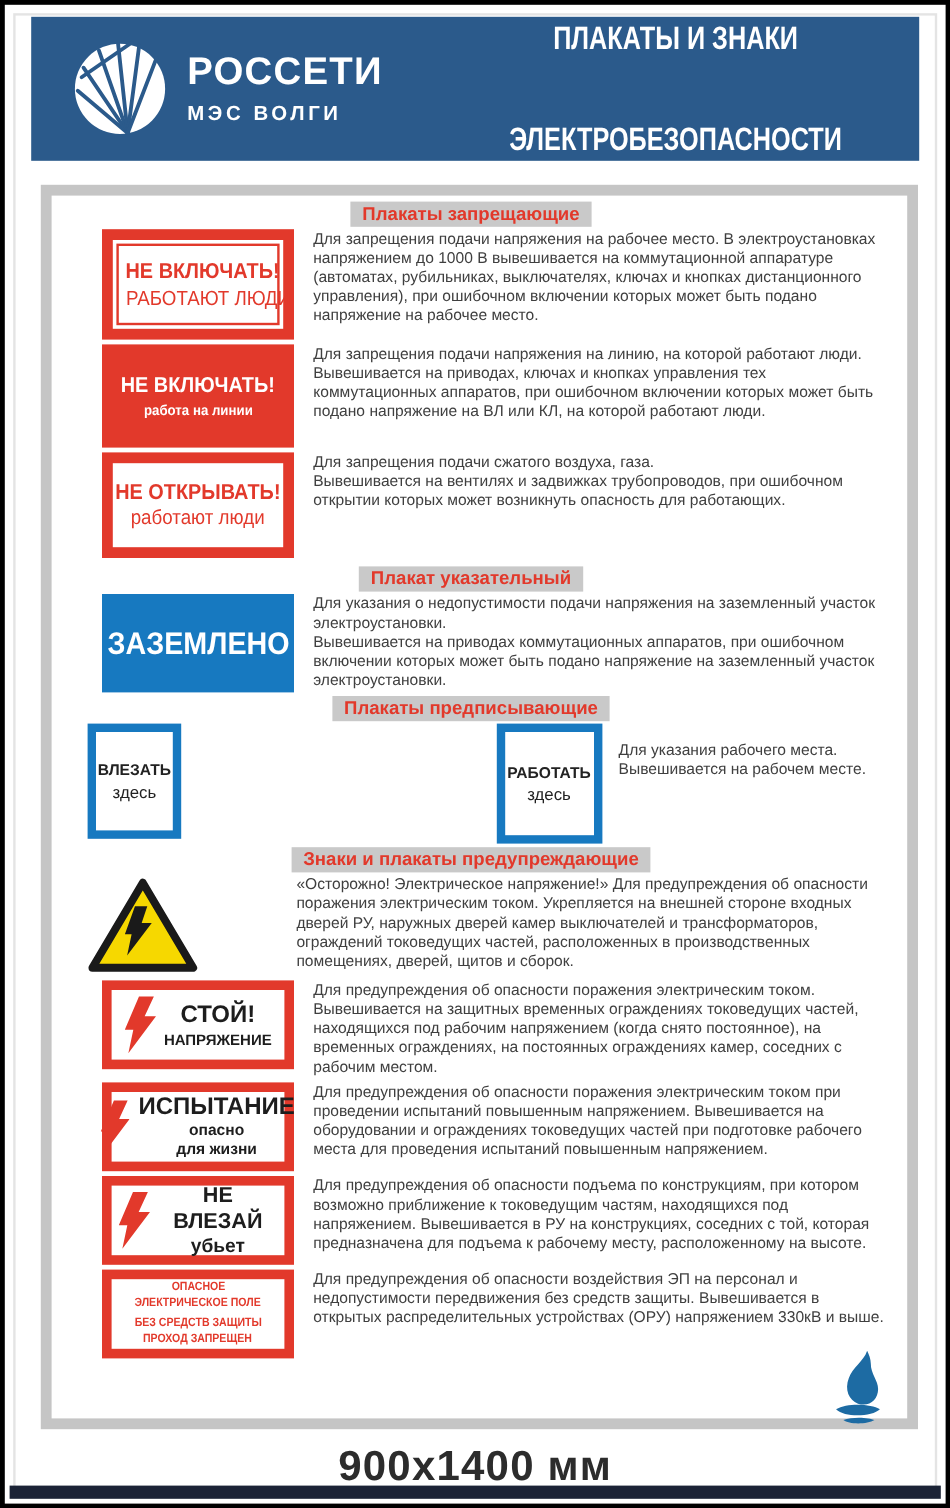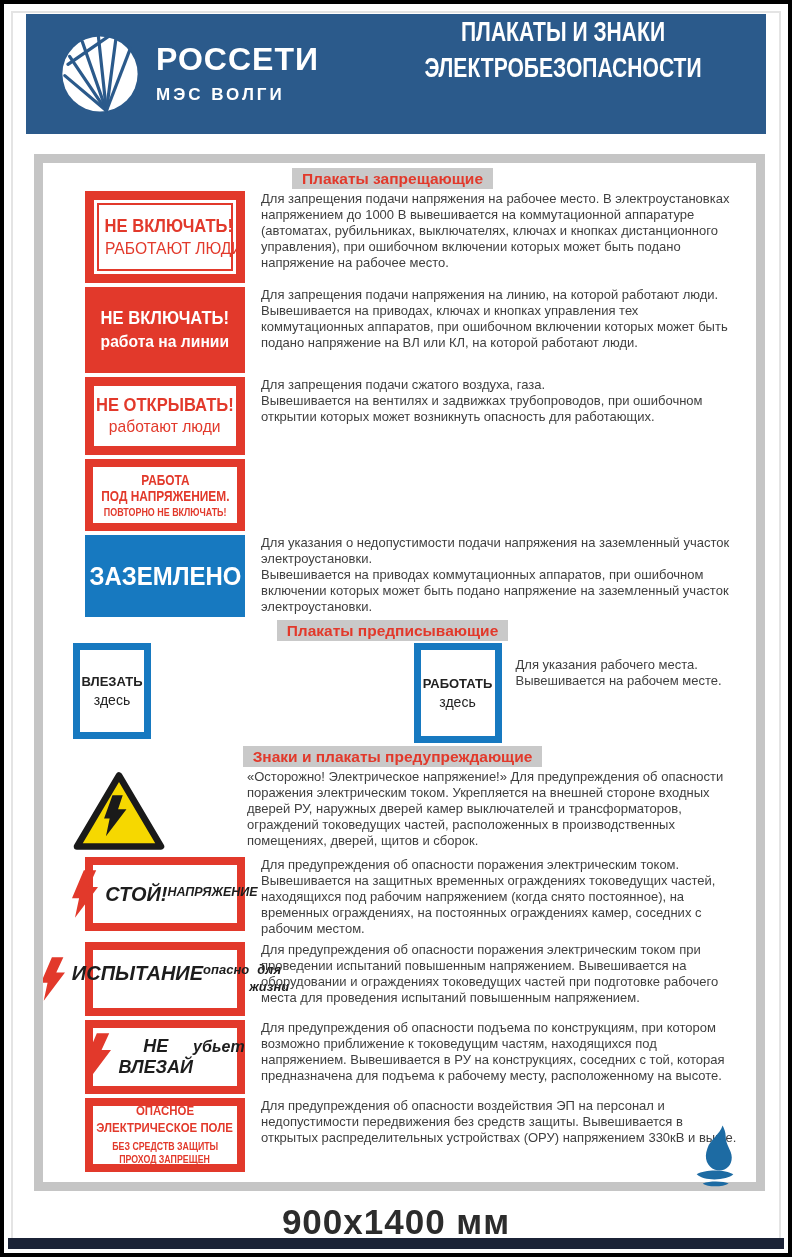--- a/index.html
+++ b/index.html
@@ -10,21 +10,21 @@
   .sheet { position:absolute; left:4px; top:4px; right:4px; bottom:4px; background:#fff; }
   .deco-frame { position:absolute; inset:7px; border:2px solid #e4e4e4; pointer-events:none; }
 
   
   .header { position:absolute; left:22px; top:10px; width:740px; height:120px; background:#2b5a8b; }
   .logo { position:absolute; left:34px; top:20px; width:80px; height:80px; }
   .brand { position:absolute; left:130px; top:27px; color:#fff; }
   .brand-name { font-size:32px; font-weight:bold; letter-spacing:1px; }
   .brand-sub  { font-size:17px; font-weight:bold; letter-spacing:3px; margin-top:7px; }
   .htitle { position:absolute; left:350px; right:16px; top:0; height:100%;
-            display:flex; flex-direction:column; justify-content:flex-start; text-align:center; color:#fff; }
+            display:flex; flex-direction:column; justify-content:space-between; text-align:center; color:#fff; }
   .htitle .tl { display:block; font-size:27px; font-weight:bold; line-height:36px;
                 transform:scaleX(0.78); white-space:nowrap; }
 
   
   .panel { position:absolute; left:30px; top:150px; width:731px; height:1037px;
            box-sizing:border-box; border:9px solid #c5c5c5; background:#fff;
            overflow:hidden; padding-top:4px; }
 
   .striprow { padding-right:14px; text-align:center; height:20px; margin:1px 0; }
   .strip { display:inline-block; background:#c9c9c9; color:#e2392b; font-weight:bold;
@@ -41,53 +41,53 @@
   .cnd { display:inline-block; transform:scaleX(0.92); white-space:nowrap; }
 
   .sg-a { border:9px solid #e2392b; background:#fff; padding:3px; height:92px; }
   .sg-a-in { border:2px solid #e2392b; width:100%; height:100%; box-sizing:border-box;
              display:flex; flex-direction:column; justify-content:center; color:#e2392b; }
   .sg-a-in .l1 { font-weight:bold; font-size:18px; }
   .sg-a-in .l2 { font-size:17px; margin-top:2px; }
 
   .sg-b { background:#e2392b; color:#fff; height:86px; }
   .sg-b .l1 { font-weight:bold; font-size:18px; }
-  .sg-b .l2 { font-weight:bold; font-size:17px; margin-top:3px; }
-
-  .sg-c { border:9px solid #e2392b; background:#fff; color:#e2392b; height:78px; }
+  .sg-b .l2 { font-weight:bold; font-size:12px; margin-top:3px; }
+
+  .sg-c { border:9px solid #e2392b; background:#fff; color:#e2392b; height:88px; }
   .sg-c .l1 { font-weight:bold; font-size:18px; }
   .sg-c .l2 { font-size:17px; margin-top:1px; }
 
   .sg-d { border:8px solid #e2392b; background:#fff; color:#e2392b; height:72px; }
   .sg-d .l1 { font-weight:bold; font-size:14px; }
   .sg-d .l2 { font-weight:bold; font-size:14px; }
   .sg-d .l3 { font-weight:bold; font-size:10.5px; margin-top:2px; }
   .sg-d .cnd { transform:scaleX(0.85); }
 
   .sg-zaz { background:#1779c0; color:#fff; height:82px; font-weight:bold; font-size:26px; }
 
   .sg-bluebrd { border:7px solid #1779c0; background:#fff; color:#222; }
   .sg-vlez { width:78px; height:96px; }
   .sg-rab  { width:88px; height:100px; }
   .sg-bluebrd .l1 { font-weight:bold; font-size:13px; }
   .sg-bluebrd .l2 { font-size:14px; margin-top:3px; }
 
   .sg-warn { border:8px solid #e2392b; background:#fff; height:74px;
              flex-direction:row; gap:7px; padding:0 6px; }
-  .sg-warn .txt { display:flex; flex-direction:row; justify-content:center; color:#1d1d1d;font-style:italic; }
+  .sg-warn .txt { display:flex; flex-direction:column; justify-content:center; color:#1d1d1d; }
   .sg-warn .bolt { flex:0 0 auto; }
   .w-stoy .l1 { font-weight:bold; font-size:20px; }
   .w-stoy .l2 { font-weight:bold; font-size:12.5px; margin-top:2px; }
   .w-isp .l1 { font-weight:bold; font-size:20px; }
   .w-isp .l2, .w-isp .l3 { font-weight:bold; font-size:13px; line-height:1.25; }
   .w-nv .l1 { font-weight:bold; font-size:18px;text-align:center; }
-  .w-nv .l2 { font-weight:bold; font-size:16px; margin-top:2px;text-align:right; }
+  .w-nv .l2 { font-weight:bold; font-size:16px; margin-top:2px; }
 
   .sg-pole { border:8px solid #e2392b; background:#fff; color:#e2392b; height:74px; }
-  .sg-pole .l1, .sg-pole .l2 { font-weight:bold; font-size:13px; line-height:1.25; }
+  .sg-pole .l1, .sg-pole .l2 { font-weight:bold; font-size:10px; line-height:1.25; }
   .sg-pole .l3, .sg-pole .l4 { font-weight:bold; font-size:10px; line-height:1.3; }
   .sg-pole .l3 { margin-top:4px; }
   .sg-pole .cnd { transform:scaleX(0.88); }
 
   .tri-wrap { width:160px; display:flex; justify-content:flex-start; padding-left:2px; }
 
   .duo { display:flex; padding:2px 14px 2px 30px; gap:12px; }
   .duo-col { flex:1; display:flex; gap:14px; align-items:flex-start; }
   .duo-col .para { font-size:13px; }
   .mt { margin-top:14px; }
@@ -159,29 +159,23 @@
         <div class="sg sg-c">
           <div class="l1"><span class="cnd">НЕ ОТКРЫВАТЬ!</span></div>
           <div class="l2"><span class="cnd">работают люди</span></div>
         </div>
       </div>
       <div class="para pre">Для запрещения подачи сжатого воздуха, газа.
 Вывешивается на вентилях и задвижках трубопроводов, при ошибочном открытии которых может возникнуть опасность для работающих.</div>
     </div>
 
     <div class="row">
-      <div class="signcol">
-        <div class="sg sg-d">
-          <div class="l1"><span class="cnd">РАБОТА</span></div>
-          <div class="l2"><span class="cnd">ПОД НАПРЯЖЕНИЕМ.</span></div>
-          <div class="l3"><span class="cnd">ПОВТОРНО НЕ ВКЛЮЧАТЬ!</span></div>
-        </div>
-      </div>
-    </div>
-
+    </div>
+
+    <div class="striprow"><span class="strip">Плакат указательный</span></div>
 
     <div class="row">
       <div class="signcol">
         <div class="sg sg-zaz">
           <span class="cnd">ЗАЗЕМЛЕНО</span>
         </div>
       </div>
       <div class="para pre">Для указания о недопустимости подачи напряжения на заземленный участок электроустановки.
 Вывешивается на приводах коммутационных аппаратов, при ошибочном включении которых может быть подано напряжение на заземленный участок электроустановки.</div>
     </div>

